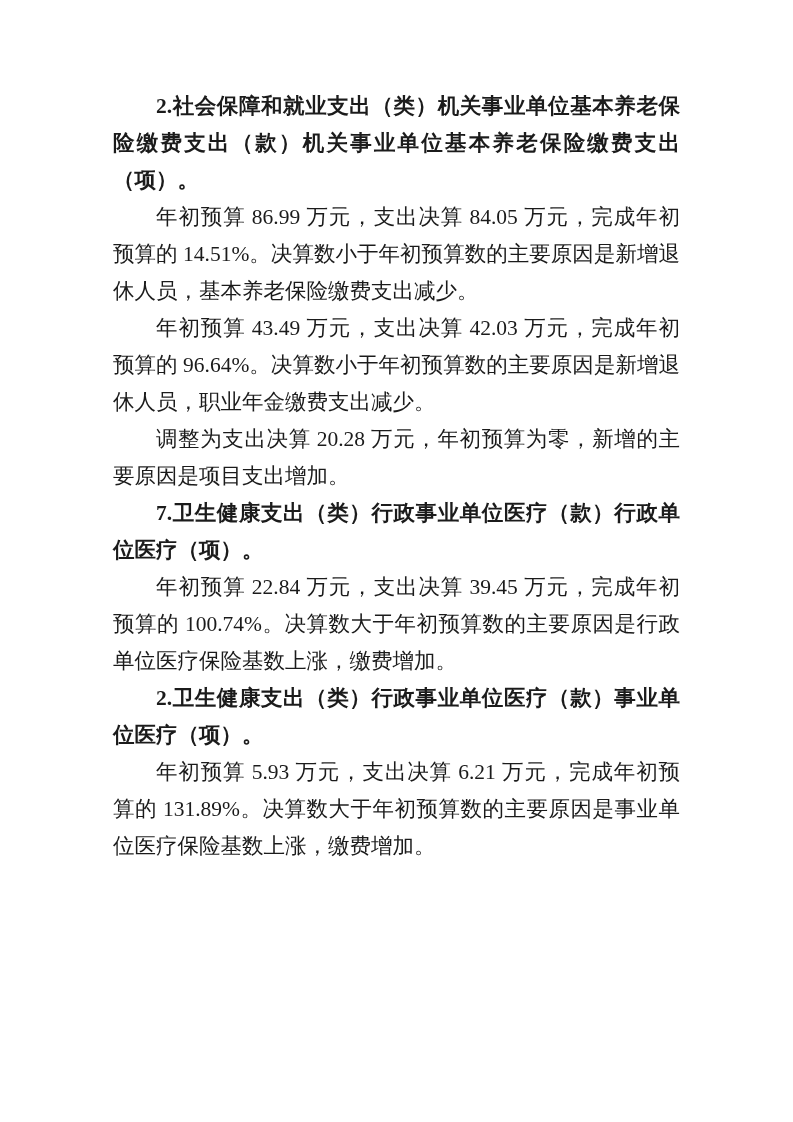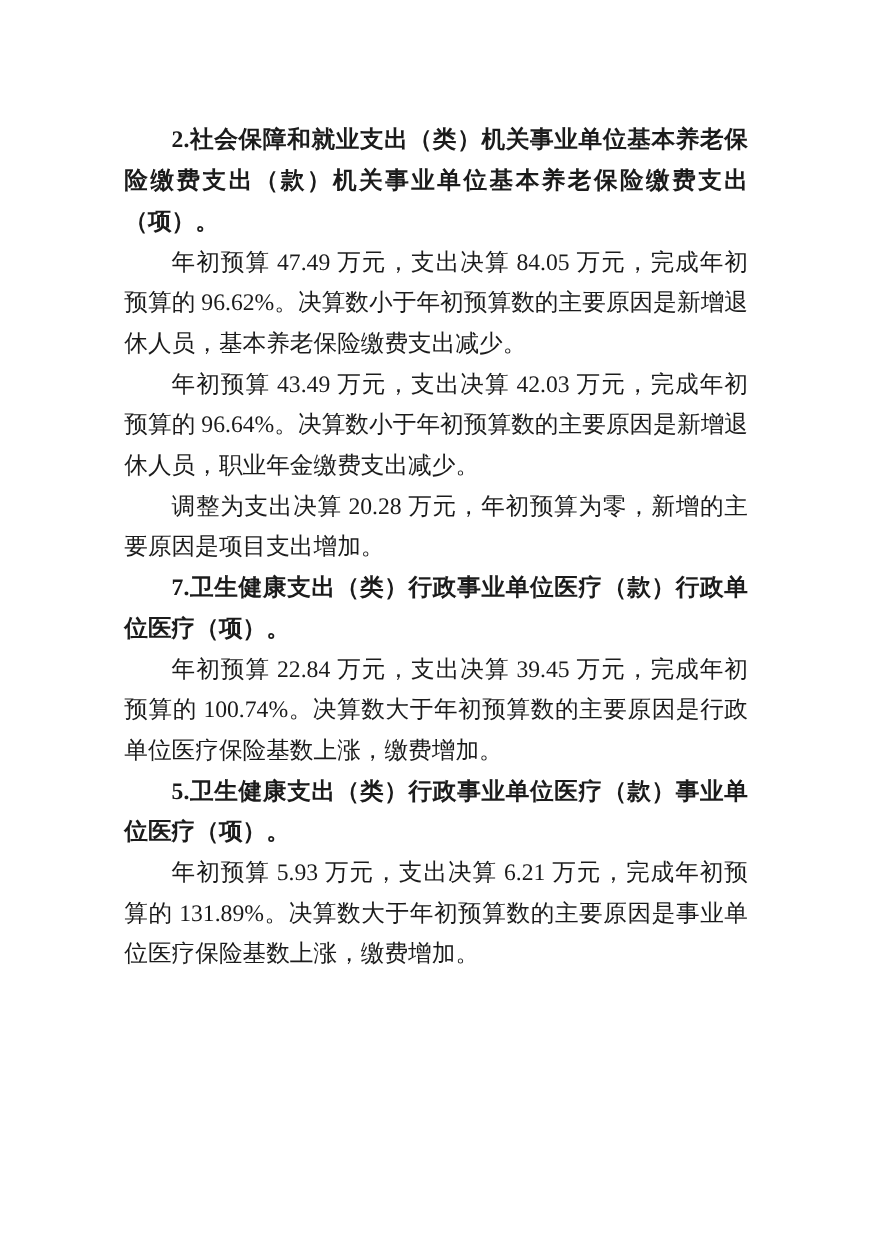--- a/index.html
+++ b/index.html
@@ -10,21 +10,21 @@
   .page {
     position: relative;
     width: 793px;
     height: 1122px;
     background: #ffffff;
     overflow: hidden;
   }
   .content {
     position: absolute;
     left: 113px;
-    top: 109px;
+    top: 88px;
     width: 567px;
     color: #1b1b1b;
     font-family: "Liberation Serif", "DejaVu Serif", serif;
     font-size: 21.5px;
     line-height: 37px;
     text-align: justify;
     text-justify: inter-character;
   }
   p {
     margin: 0;
@@ -36,35 +36,35 @@
   }
 </style>
 </head>
 <body>
 
 <div class="page">
   <div class="content">
 
     <section>
       <p class="heading">2.社会保障和就业支出（类）机关事业单位基本养老保险缴费支出（款）机关事业单位基本养老保险缴费支出（项）。</p>
-      <p class="body-text">年初预算 47.49 万元，支出决算 84.05 万元，完成年初预算的 96.62%。决算数小于年初预算数的主要原因是新增退休人员，基本养老保险缴费支出减少。</p>
+      <p class="body-text">年初预算 86.99 万元，支出决算 84.05 万元，完成年初预算的 14.51%。决算数小于年初预算数的主要原因是新增退休人员，基本养老保险缴费支出减少。</p>
     </section>
 
     <section>
       <p class="body-text">年初预算 43.49 万元，支出决算 42.03 万元，完成年初预算的 96.64%。决算数小于年初预算数的主要原因是新增退休人员，职业年金缴费支出减少。</p>
     </section>
 
     <section>
       <p class="body-text">调整为支出决算 20.28 万元，年初预算为零，新增的主要原因是项目支出增加。</p>
     </section>
 
     <section>
       <p class="heading">7.卫生健康支出（类）行政事业单位医疗（款）行政单位医疗（项）。</p>
       <p class="body-text">年初预算 22.84 万元，支出决算 39.45 万元，完成年初预算的 100.74%。决算数大于年初预算数的主要原因是行政单位医疗保险基数上涨，缴费增加。</p>
     </section>
 
     <section>
-      <p class="heading">5.卫生健康支出（类）行政事业单位医疗（款）事业单位医疗（项）。</p>
+      <p class="heading">2.卫生健康支出（类）行政事业单位医疗（款）事业单位医疗（项）。</p>
       <p class="body-text">年初预算 5.93 万元，支出决算 6.21 万元，完成年初预算的 131.89%。决算数大于年初预算数的主要原因是事业单位医疗保险基数上涨，缴费增加。</p>
     </section>
 
   </div>
 </div>
 
 </body></html>

